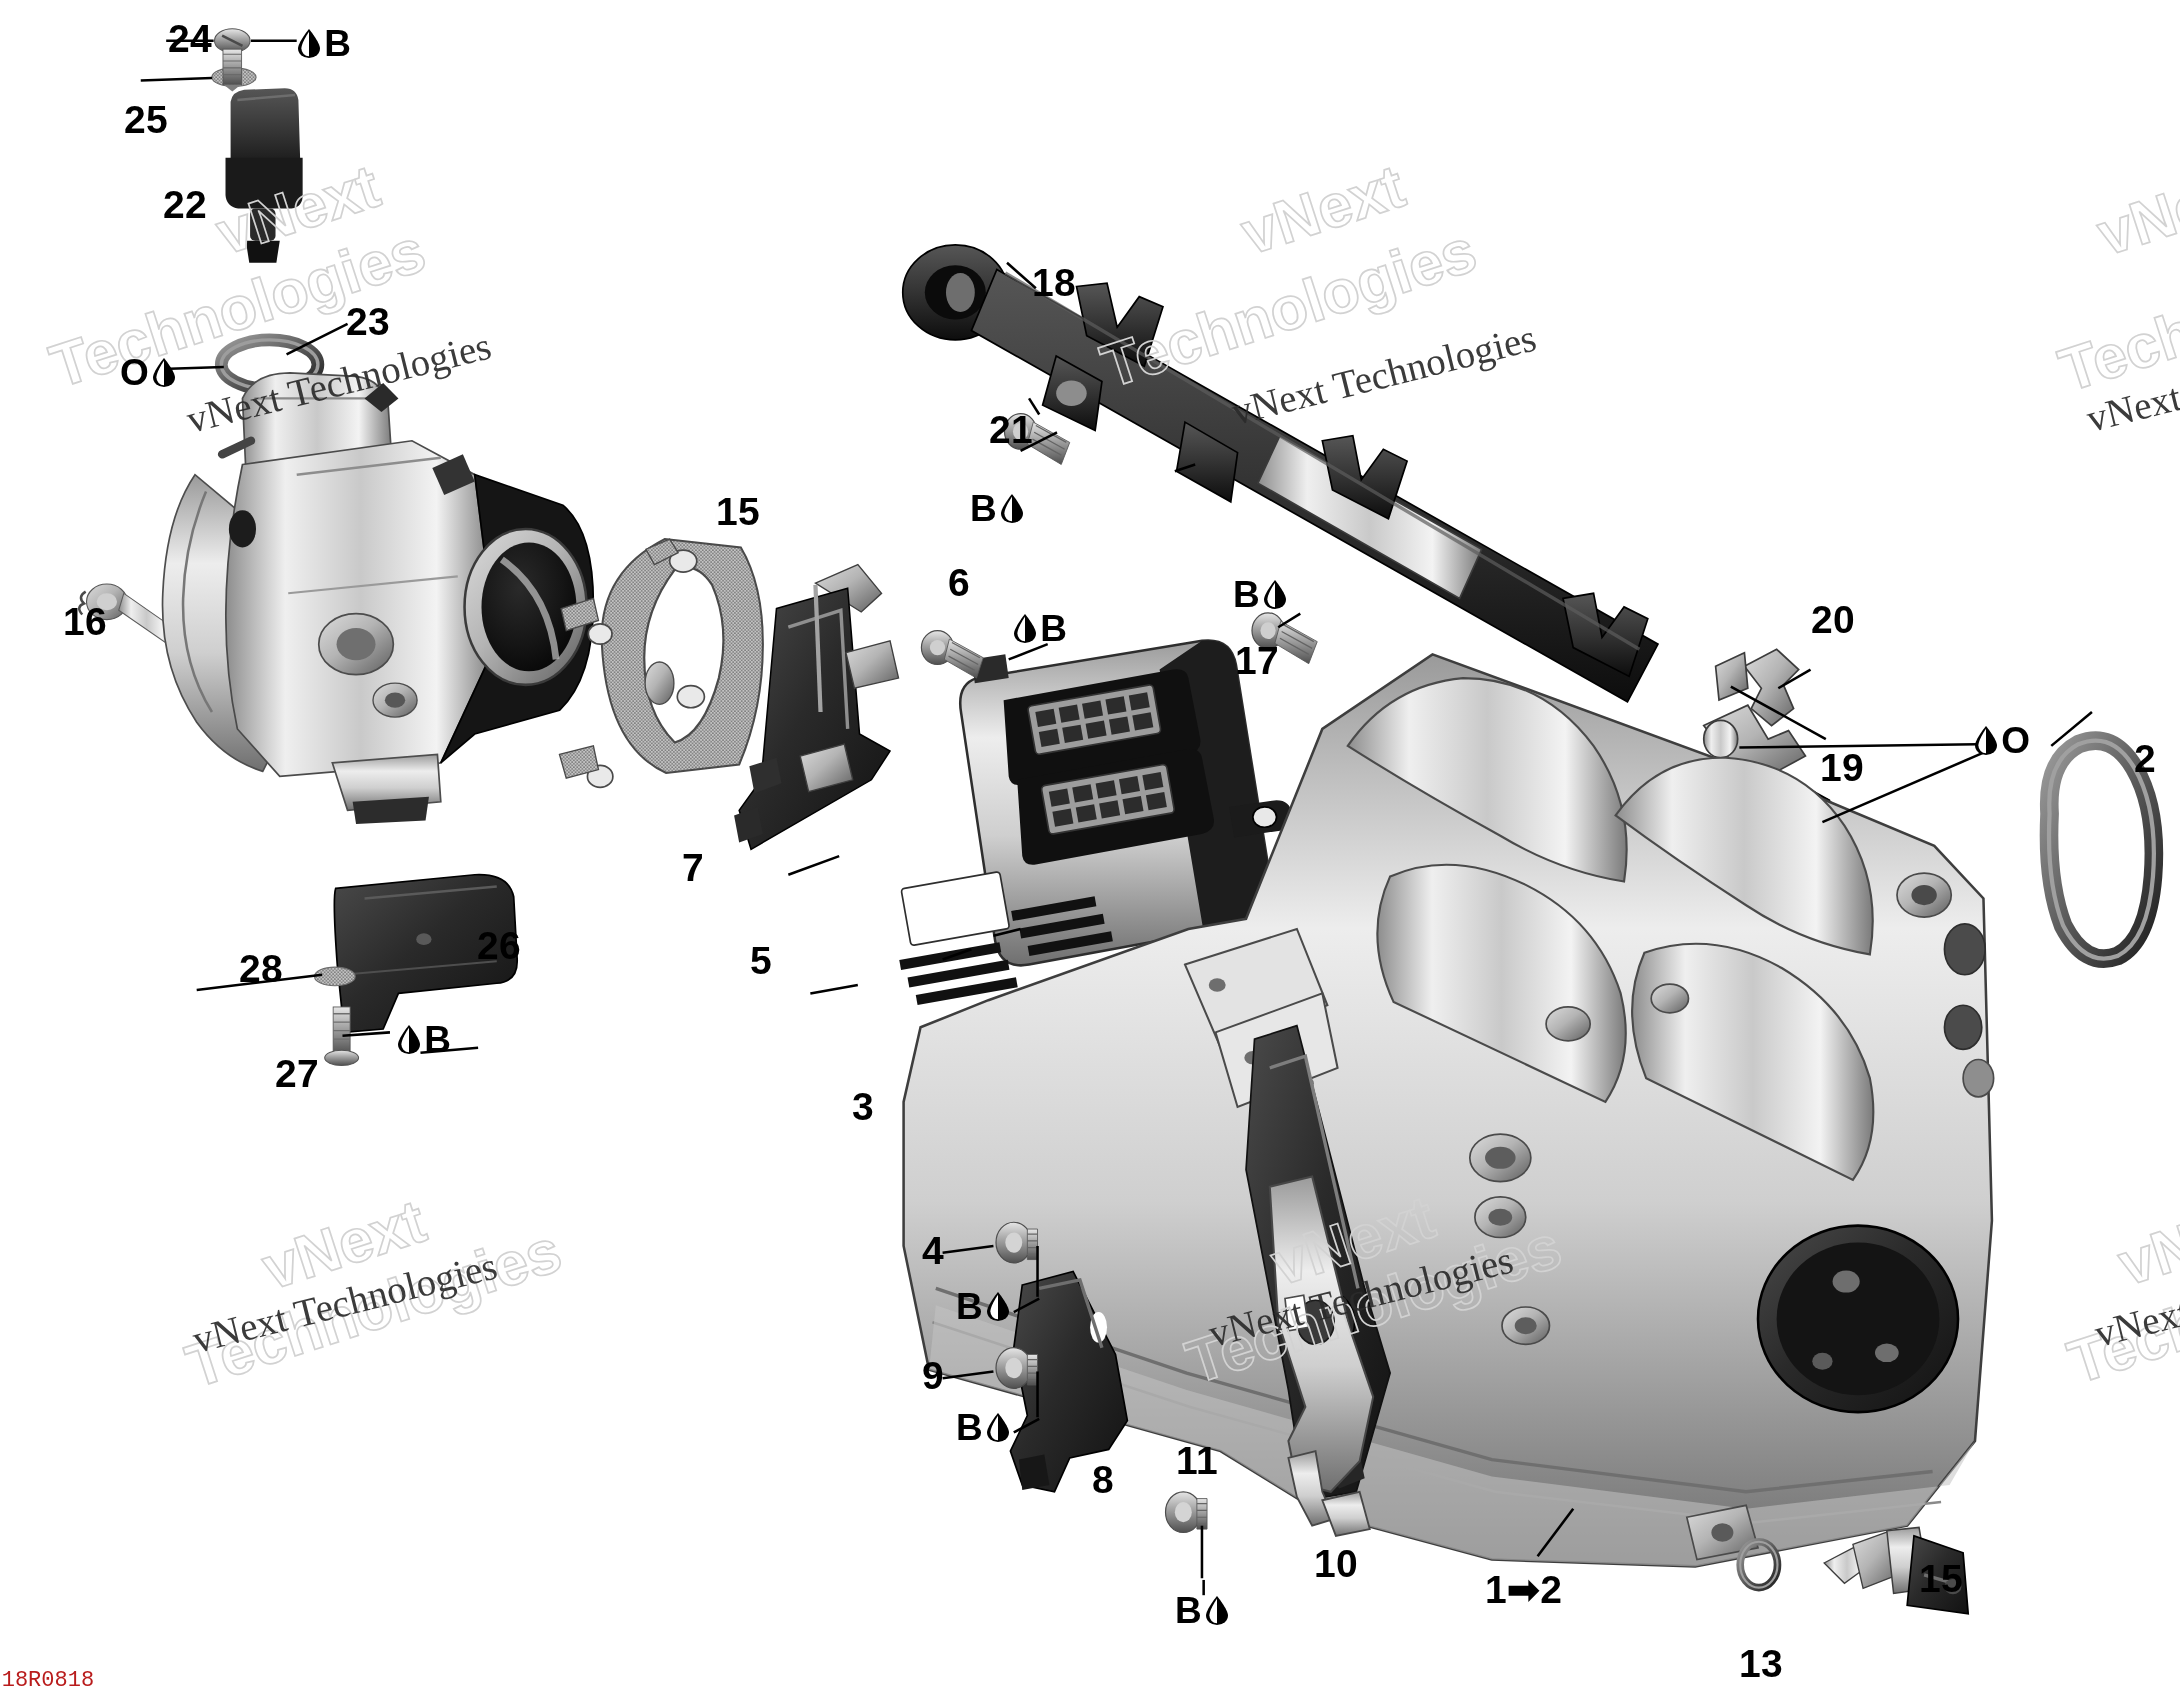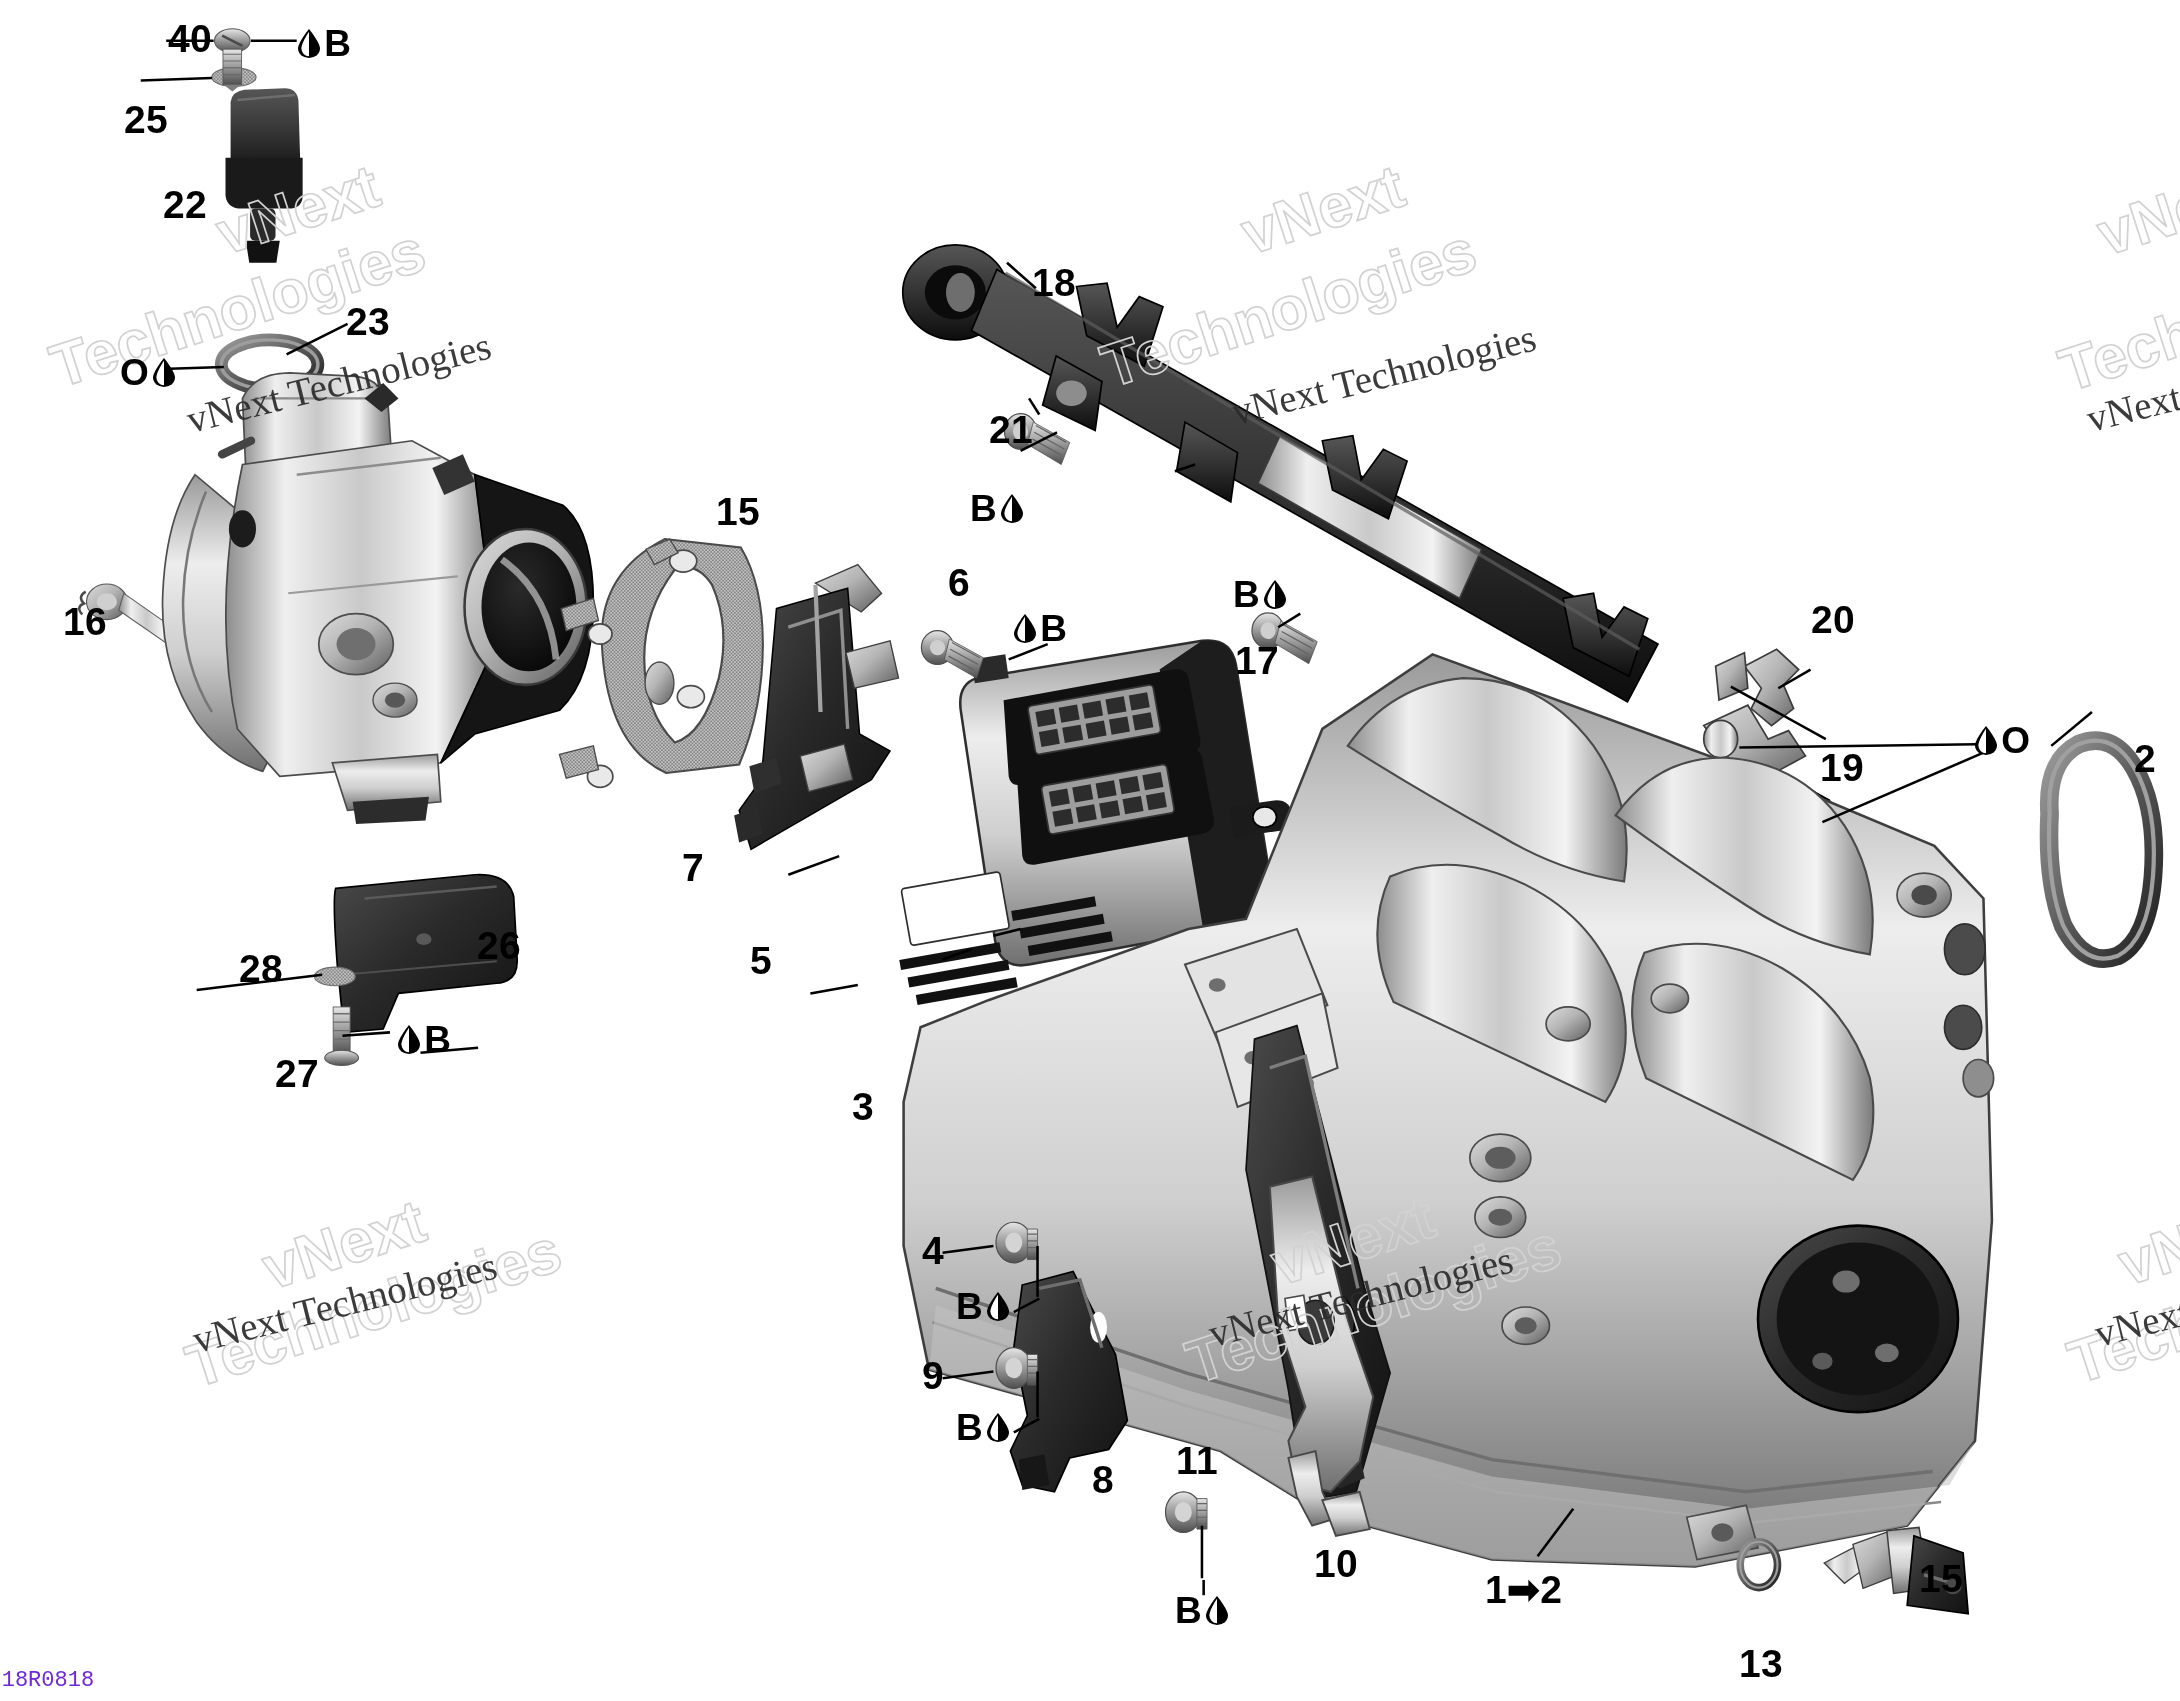--- a/index.html
+++ b/index.html
@@ -59,21 +59,21 @@
     line-height:1.05;
     color:#000;
     letter-spacing:0.8px;
     white-space:nowrap;
   }
   
   .sheetcode{
     position:absolute;
     font-family:"Liberation Mono", monospace;
     font-size:22px;
-    color:#6d28d9;
+    color:#b91c1c;
     letter-spacing:0px;
     white-space:nowrap;
   }
   
   .wm-dark{
     position:absolute;
     font-family:"Liberation Serif", serif;
     font-size:39px;
     color:#2b2b2b;
     white-space:nowrap;
@@ -560,21 +560,21 @@
     <div class="wm-light" style="left:1263px;top:1233px;transform:rotate(-18deg);">vNext</div>
     <div class="wm-light" style="left:1178px;top:1331px;transform:rotate(-18deg);">Technologies</div>
     <div class="wm-dark" style="left:1204px;top:1312px;transform:rotate(-14deg);">vNext Technologies</div>
 
     <div class="wm-light" style="left:2110px;top:1233px;transform:rotate(-18deg);">vNext</div>
     <div class="wm-light" style="left:2060px;top:1331px;transform:rotate(-18deg);">Technologies</div>
     <div class="wm-dark" style="left:2090px;top:1312px;transform:rotate(-14deg);">vNext Technologies</div>
   </div>
 
   <div>
-    <div class="callout" style="left:168px;top:18.6px;">40</div>
+    <div class="callout" style="left:168px;top:18.6px;">24</div>
     <div class="callout" style="left:124px;top:100px;">25</div>
     <div class="callout" style="left:163px;top:185px;">22</div>
     <div class="callout" style="left:346px;top:302px;">23</div>
     <div class="callout" style="left:63px;top:602px;">16</div>
     <div class="callout" style="left:716px;top:492px;">15</div>
     <div class="callout" style="left:682px;top:848px;">7</div>
     <div class="callout" style="left:948px;top:563px;">6</div>
     <div class="callout" style="left:750px;top:941px;">5</div>
     <div class="callout" style="left:852px;top:1087px;">3</div>
     <div class="callout" style="left:477px;top:926px;">26</div>

